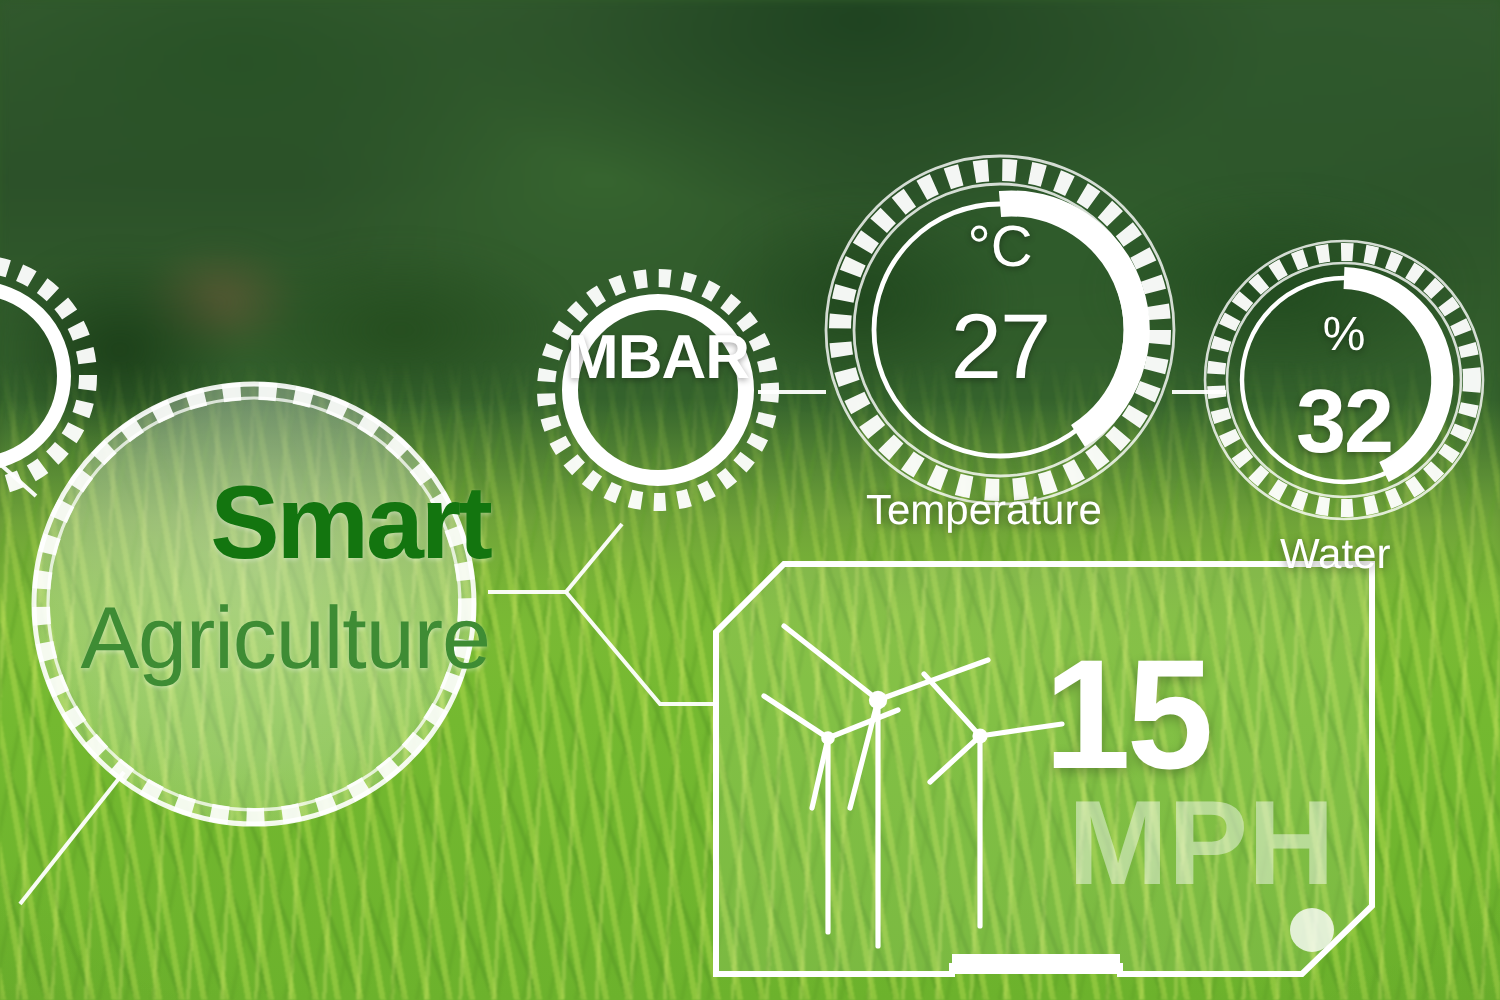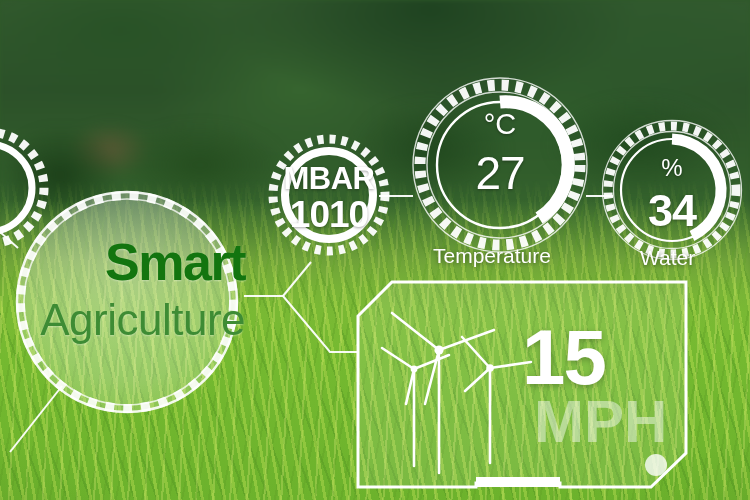--- a/index.html
+++ b/index.html
@@ -206,27 +206,26 @@
     </svg>
 
     <div class="sa-wrap">
       <div class="sa-text">
         <div class="sa-t1">Smart</div>
         <div class="sa-t2">Agriculture</div>
       </div>
     </div>
 
     <div class="gtext mbar-unit" style="left:279px;top:163px;width:100px;">MBAR</div>
-    <div class="gtext mbar-val" style="left:279px;top:196px;width:100px;">1010</div>
 
     <div class="gtext tmp-unit" style="left:450px;top:110px;width:100px;">°C</div>
     <div class="gtext tmp-val" style="left:450px;top:150px;width:100px;">27</div>
     <div class="glabel" style="left:433px;top:244px;text-align:right;">Temperature</div>
 
     <div class="gtext wat-unit" style="left:622px;top:156px;width:100px;">%</div>
-    <div class="gtext wat-val" style="left:622px;top:188px;width:100px;">34</div>
-    <div class="glabel" style="left:640px;top:246px;">Water</div>
+    <div class="gtext wat-val" style="left:622px;top:188px;width:100px;">32</div>
+    <div class="glabel" style="left:640px;top:266px;">Water</div>
 
     <div class="wind-num">15</div>
     <div class="wind-unit">MPH</div>
 
   </div>
 </div>
 
 </body></html>

